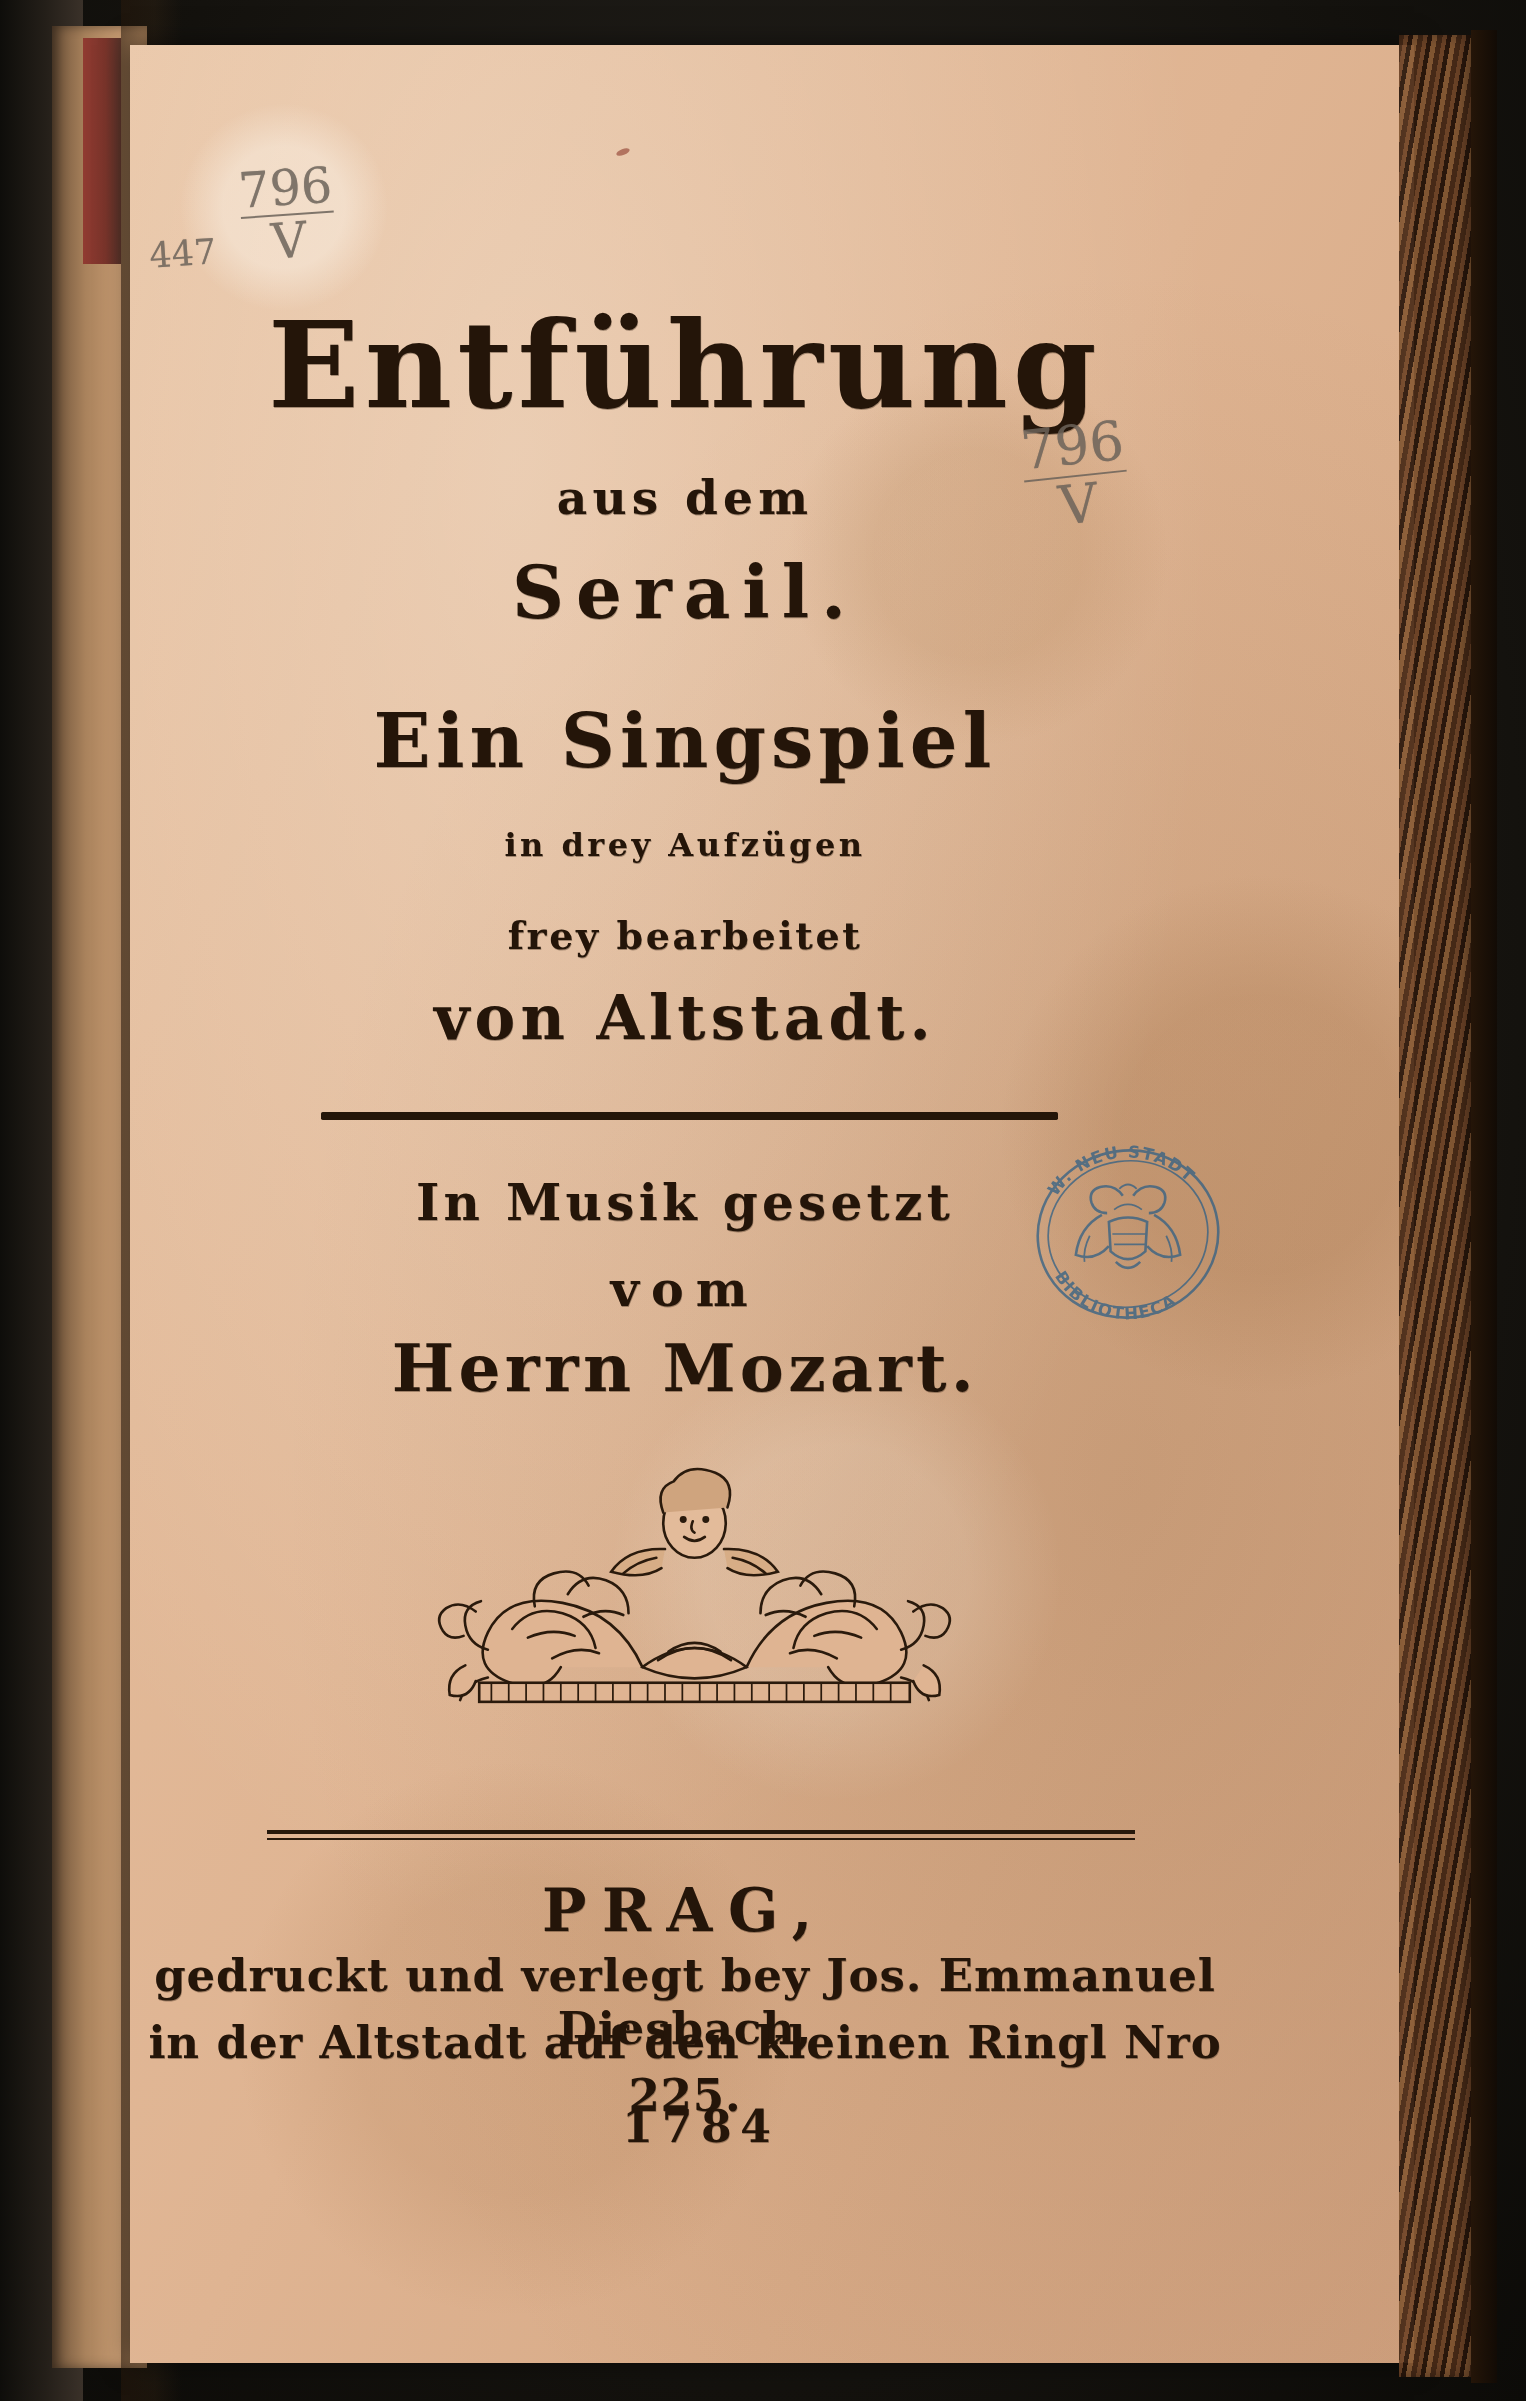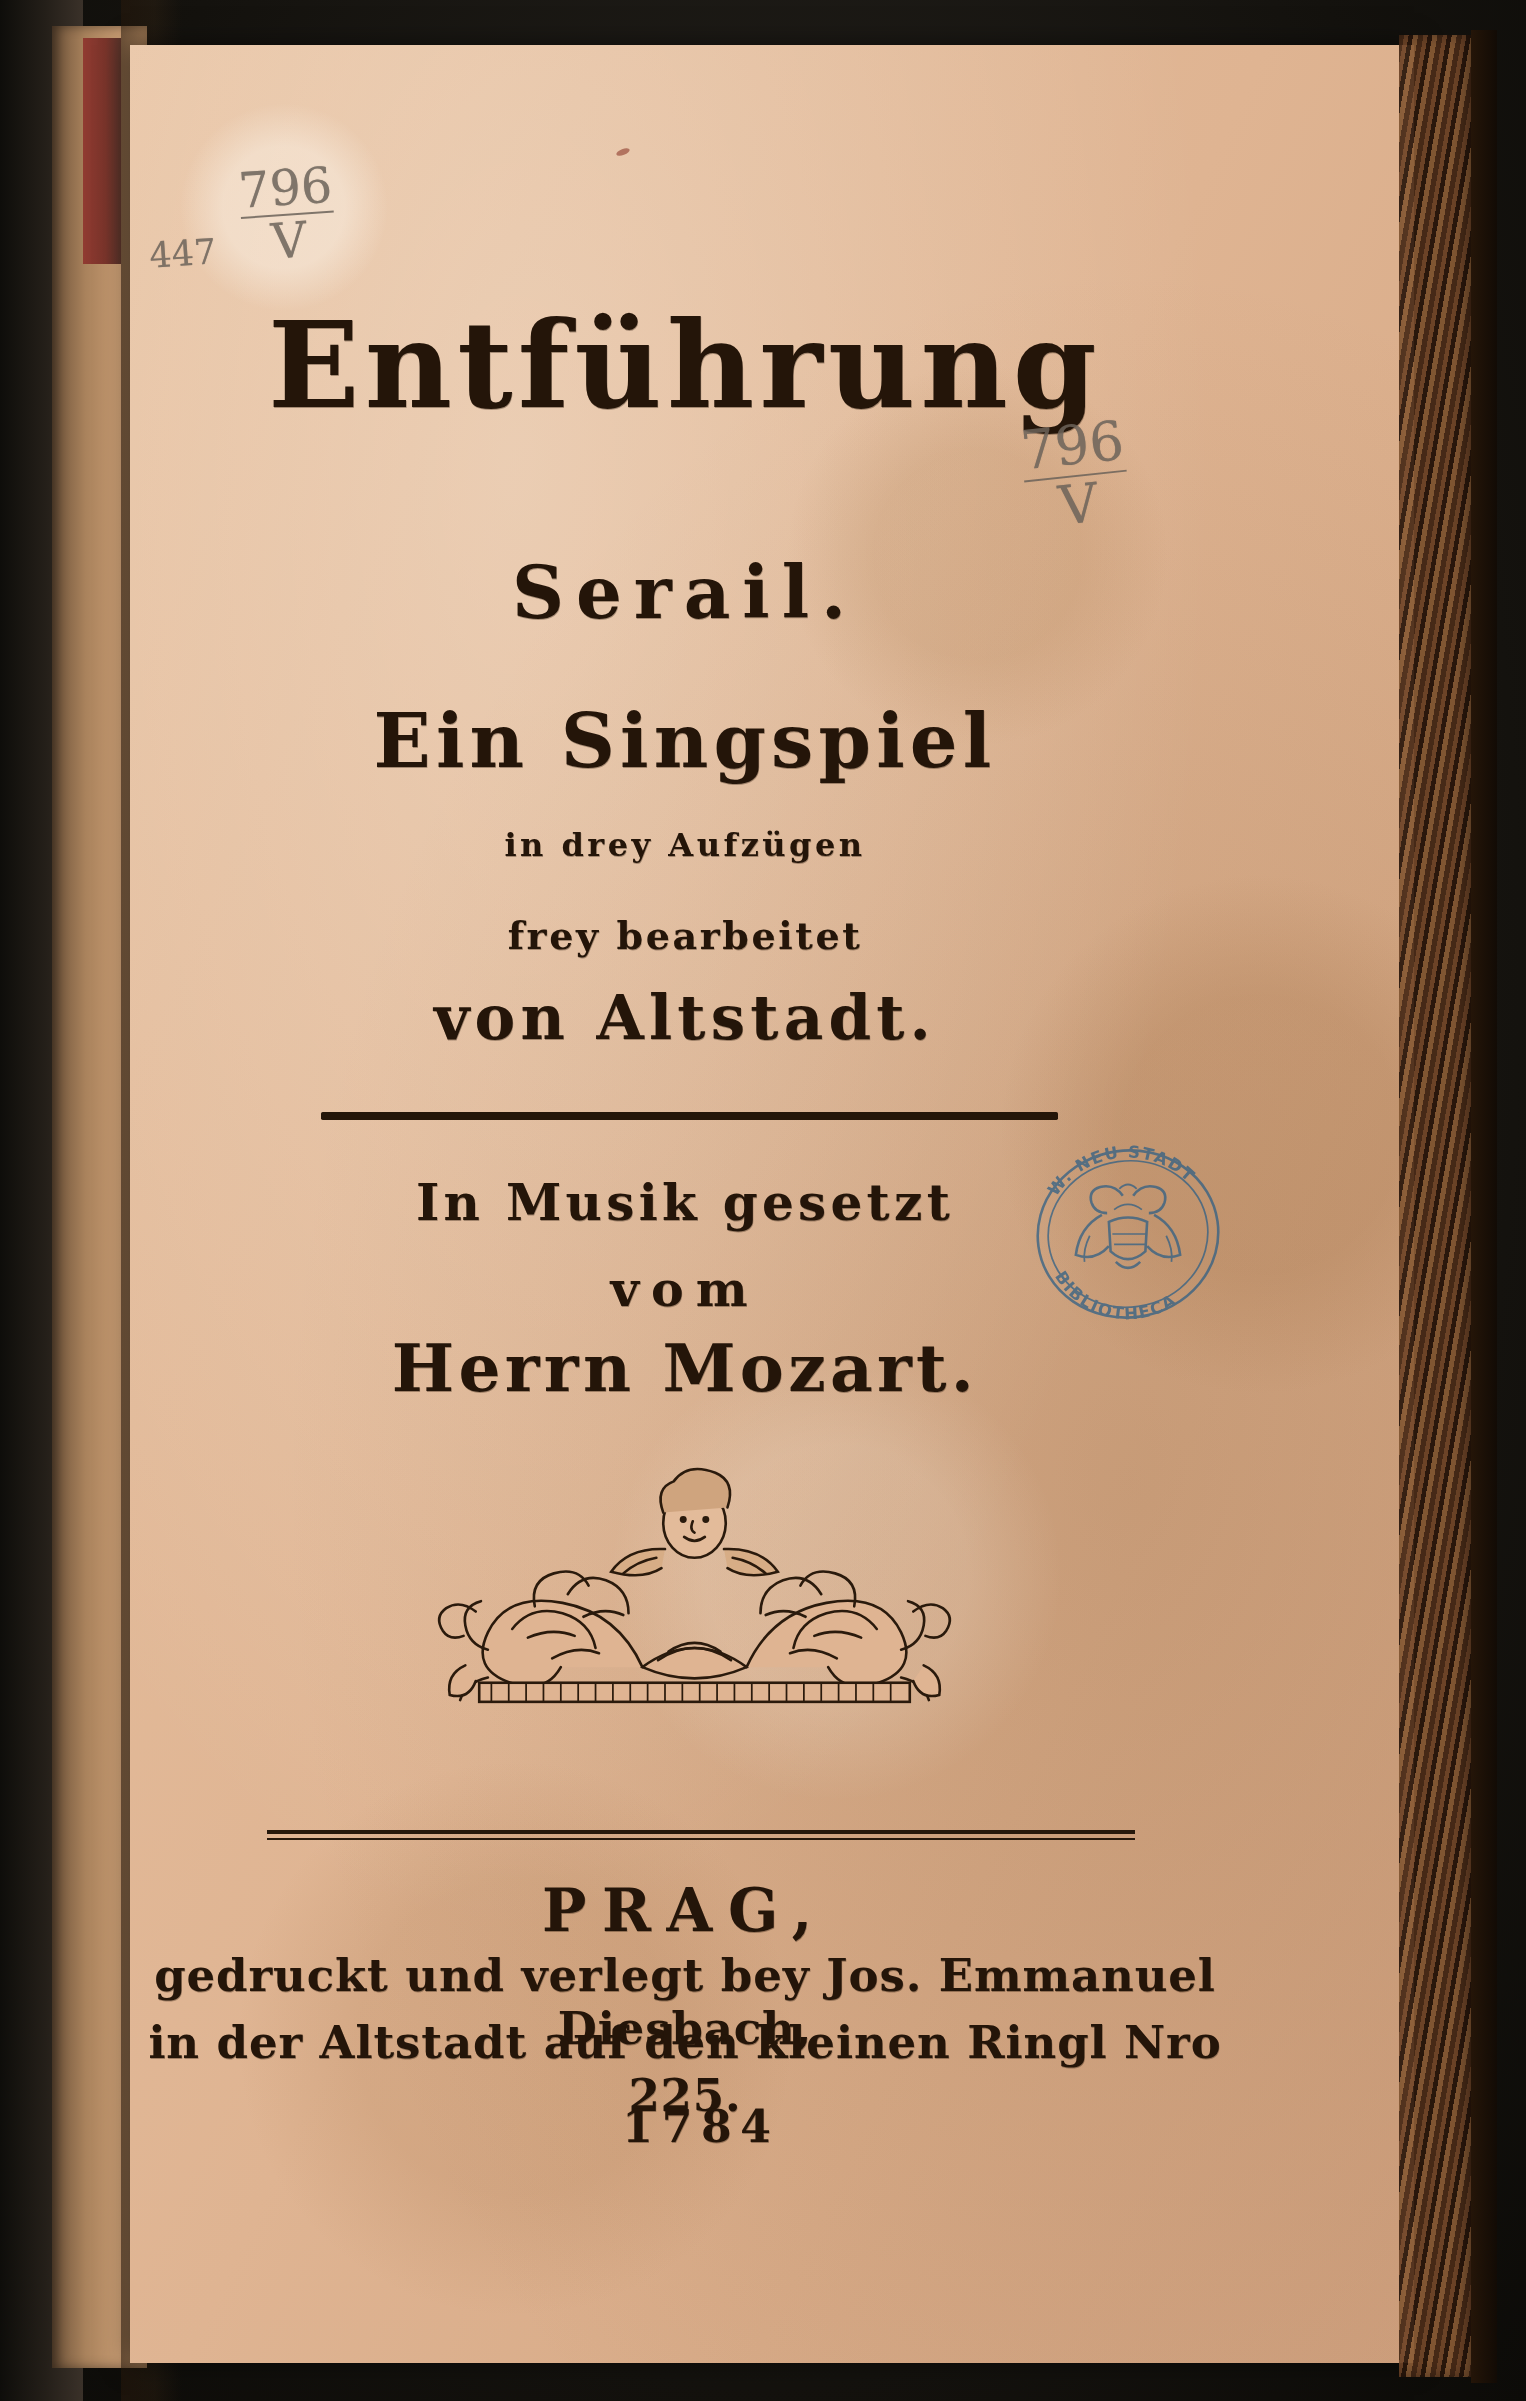--- a/index.html
+++ b/index.html
@@ -286,20 +286,21 @@
   <div class="leaf"></div>
 
   <div class="fore-edge"></div>
   <div class="fore-edge-lip"></div>
 
   <div class="content">
 
     <div class="speck"></div>
 
     <div class="fraktur center l-ent">Entführung</div>
+    <div class="fraktur center l-ausdem">aus dem</div>
     <div class="fraktur center l-serail">Serail.</div>
     <div class="fraktur center l-singspiel">Ein Singspiel</div>
     <div class="fraktur center l-aufzuegen">in drey Aufzügen</div>
     <div class="fraktur center l-bearbeitet">frey bearbeitet</div>
     <div class="fraktur center l-bretzner">von Altstadt.</div>
 
     <div class="rule-thick"></div>
 
     <div class="fraktur center l-inmusik">In Musik gesetzt</div>
     <div class="fraktur center l-vom">vom</div>

